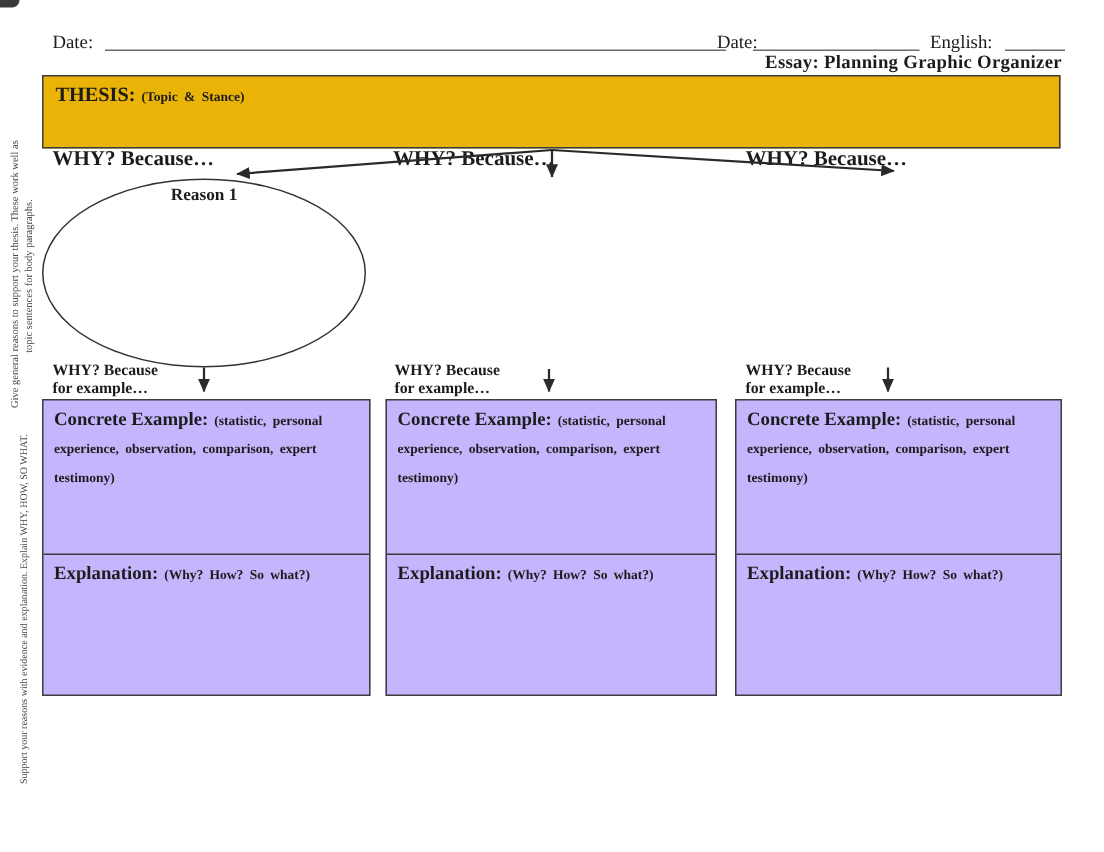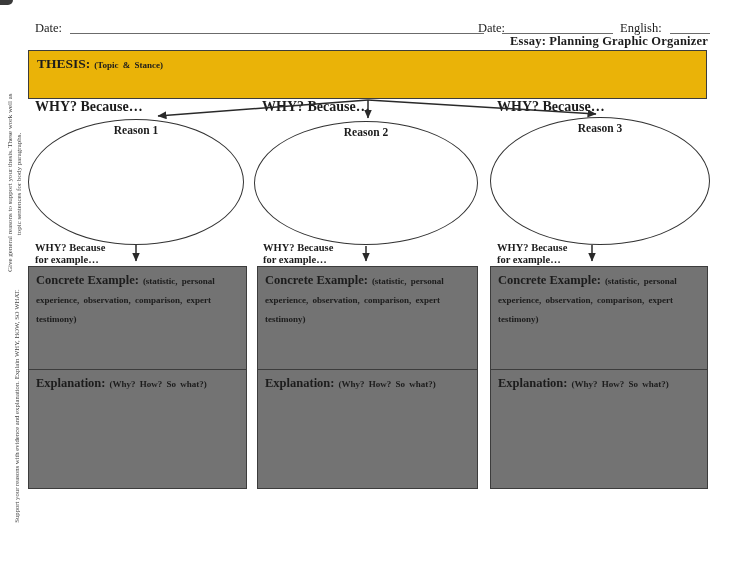--- a/index.html
+++ b/index.html
@@ -33,22 +33,22 @@
 
   
   .oval { position:absolute; border:1.5px solid #333; border-radius:50%; box-sizing:border-box; background:transparent; }
   .oval1 { left:28px;  top:119px; width:216px; height:126px; }
   .oval2 { left:254px; top:121px; width:224px; height:124px; }
   .oval3 { left:490px; top:117px; width:220px; height:128px; }
   .reason { position:absolute; left:0; top:4px; width:100%; text-align:center;
             font-weight:bold; font-size:11.5px; }
 
   
-  .colbox { position:absolute; top:266px; height:223px; border:1.6px solid #3c3c3c;
-            box-sizing:border-box; background:#737373; }
+  .colbox { position:absolute; top:266px; height:198px; border:1.6px solid #3c3c3c;
+            box-sizing:border-box; background:#c4b5fd; }
   .cb1 { left:28px;  width:219px; }
   .cb2 { left:257px; width:221px; }
   .cb3 { left:490px; width:218px; }
   .concrete { height:103px; border-bottom:1.6px solid #3c3c3c; box-sizing:border-box; padding:3px 7px; line-height:1.18; }
   .explan { padding:3px 7px; line-height:1.18; }
   .sec-label { font-weight:bold; font-size:12.5px; }
 
   
   .note { position:absolute; left:0; top:536px; width:736px; text-align:center;
           font-weight:bold; font-style:italic; font-size:11.5px; }
@@ -84,26 +84,20 @@
       <span class="hint">(Topic &amp; Stance)</span>
     </div>
   </div>
 
   <span class="why-top wt1">WHY? Because…</span>
   <span class="why-top wt2">WHY? Because…</span>
   <span class="why-top wt3">WHY? Because…</span>
 
   <div class="oval oval1">
     <div class="reason">Reason 1</div>
-  </div>
-  <div class="oval oval2">
-    <div class="reason">Reason 2</div>
-  </div>
-  <div class="oval oval3">
-    <div class="reason">Reason 3</div>
   </div>
 
   <div class="why-bottom wb1">
     <div>WHY? Because</div>
     <div>for example…</div>
   </div>
   <div class="why-bottom wb2">
     <div>WHY? Because</div>
     <div>for example…</div>
   </div>

